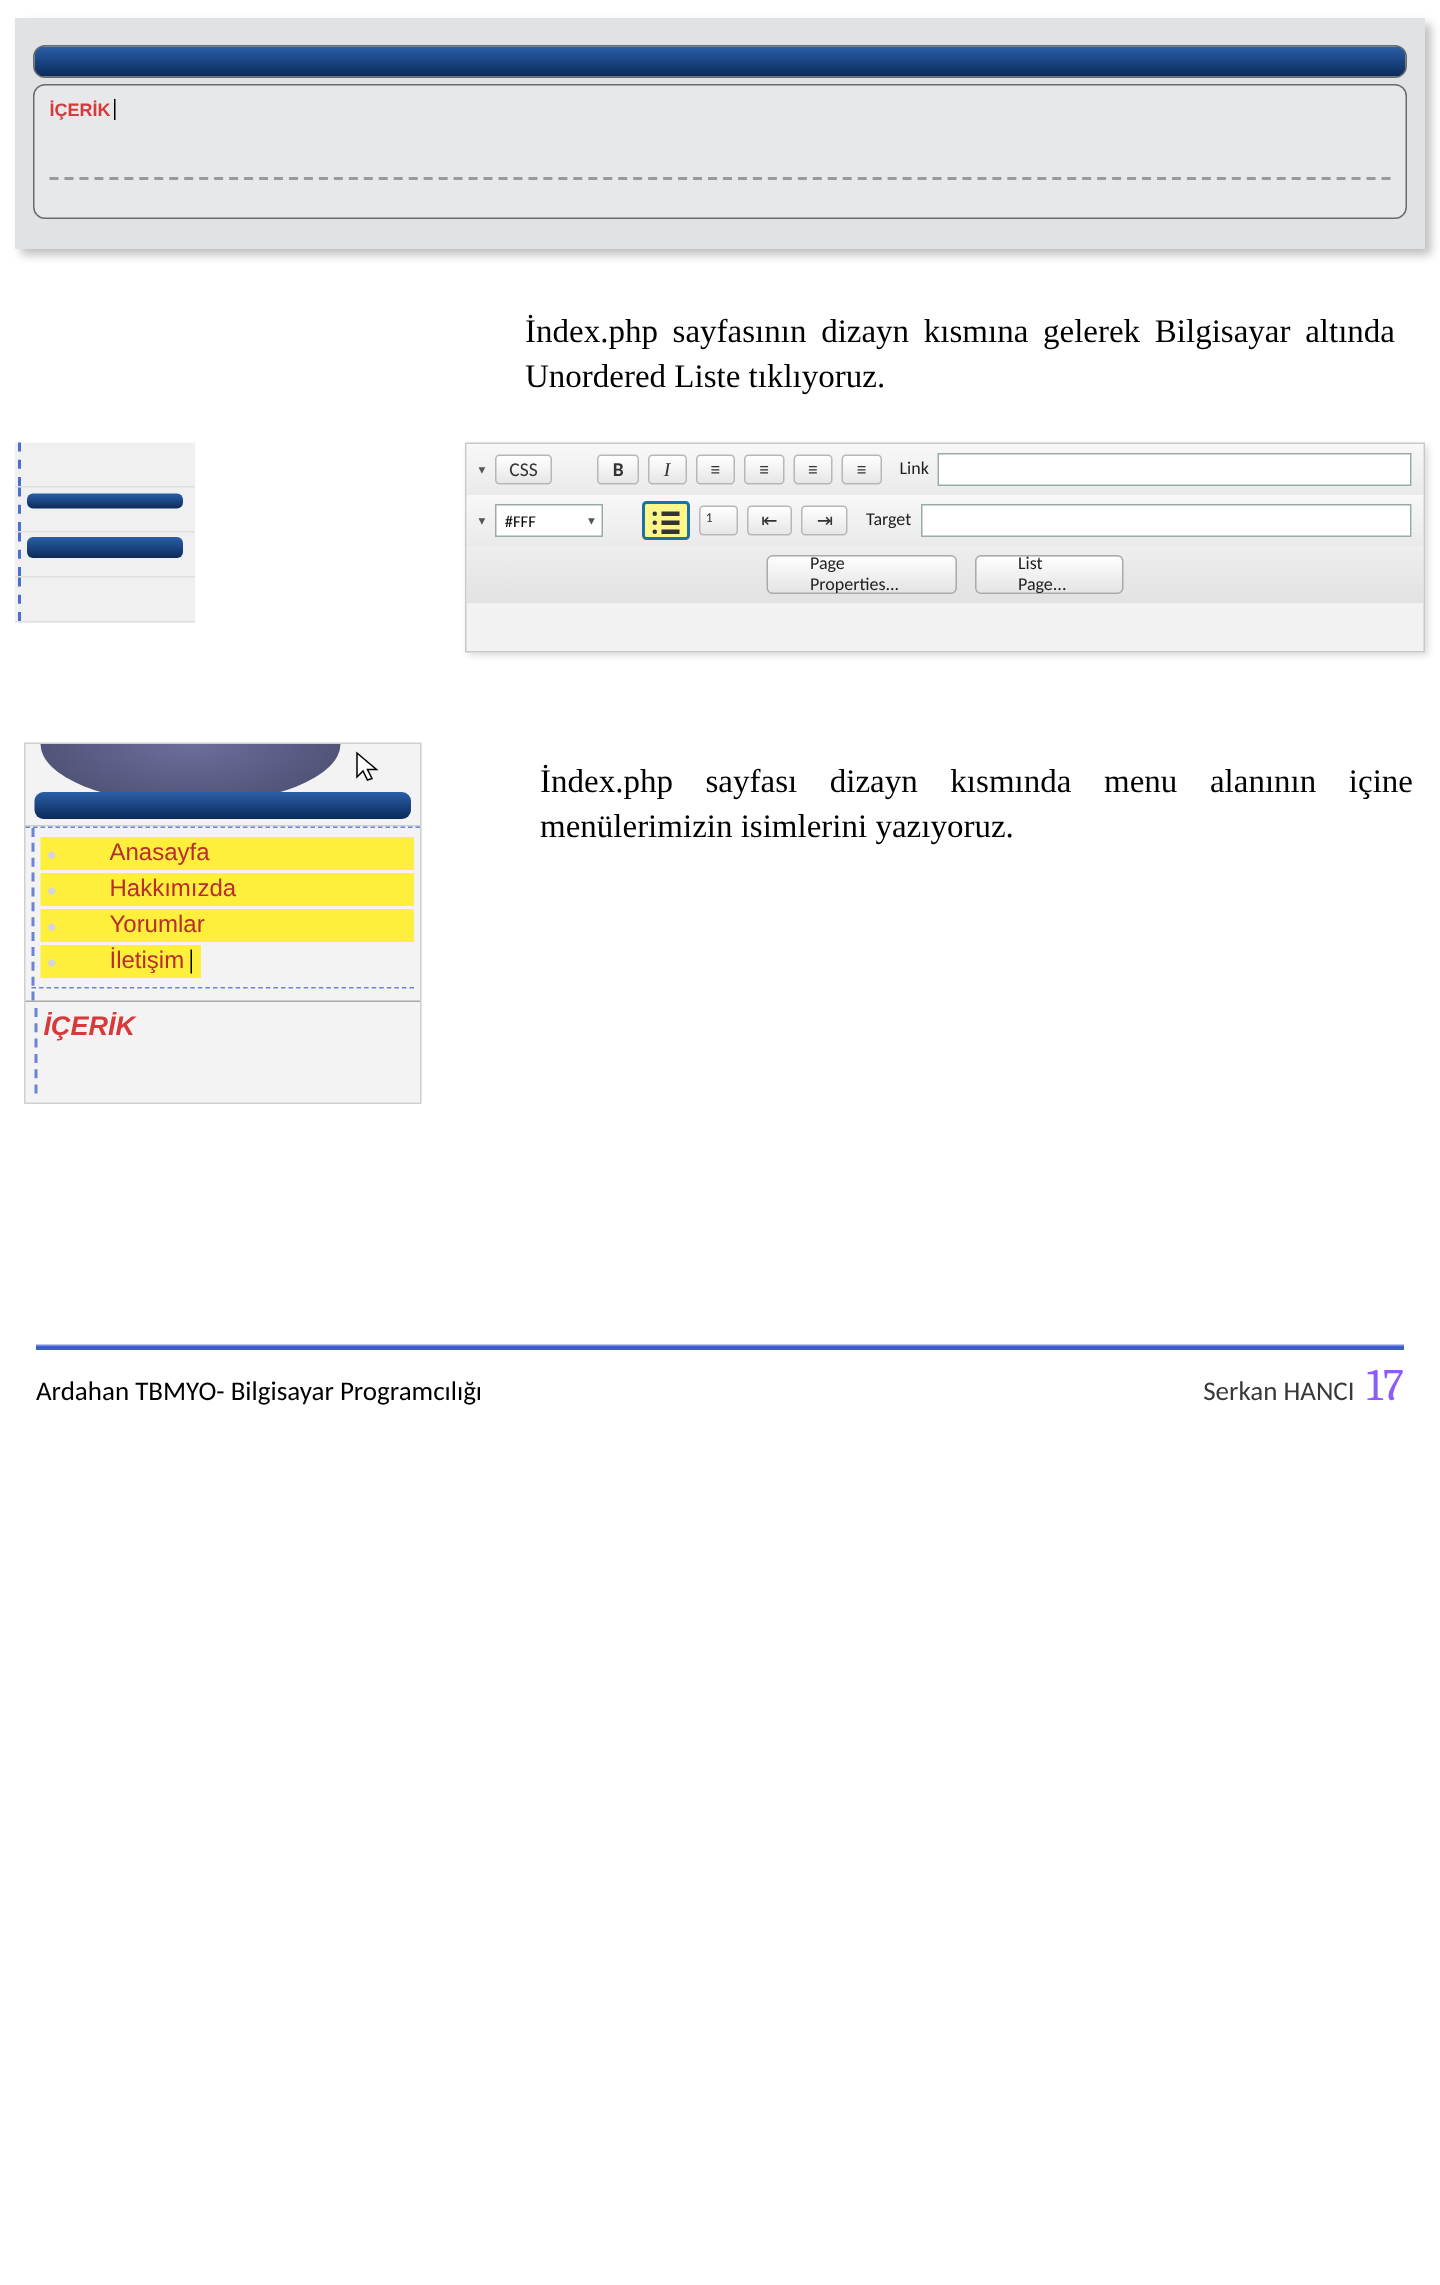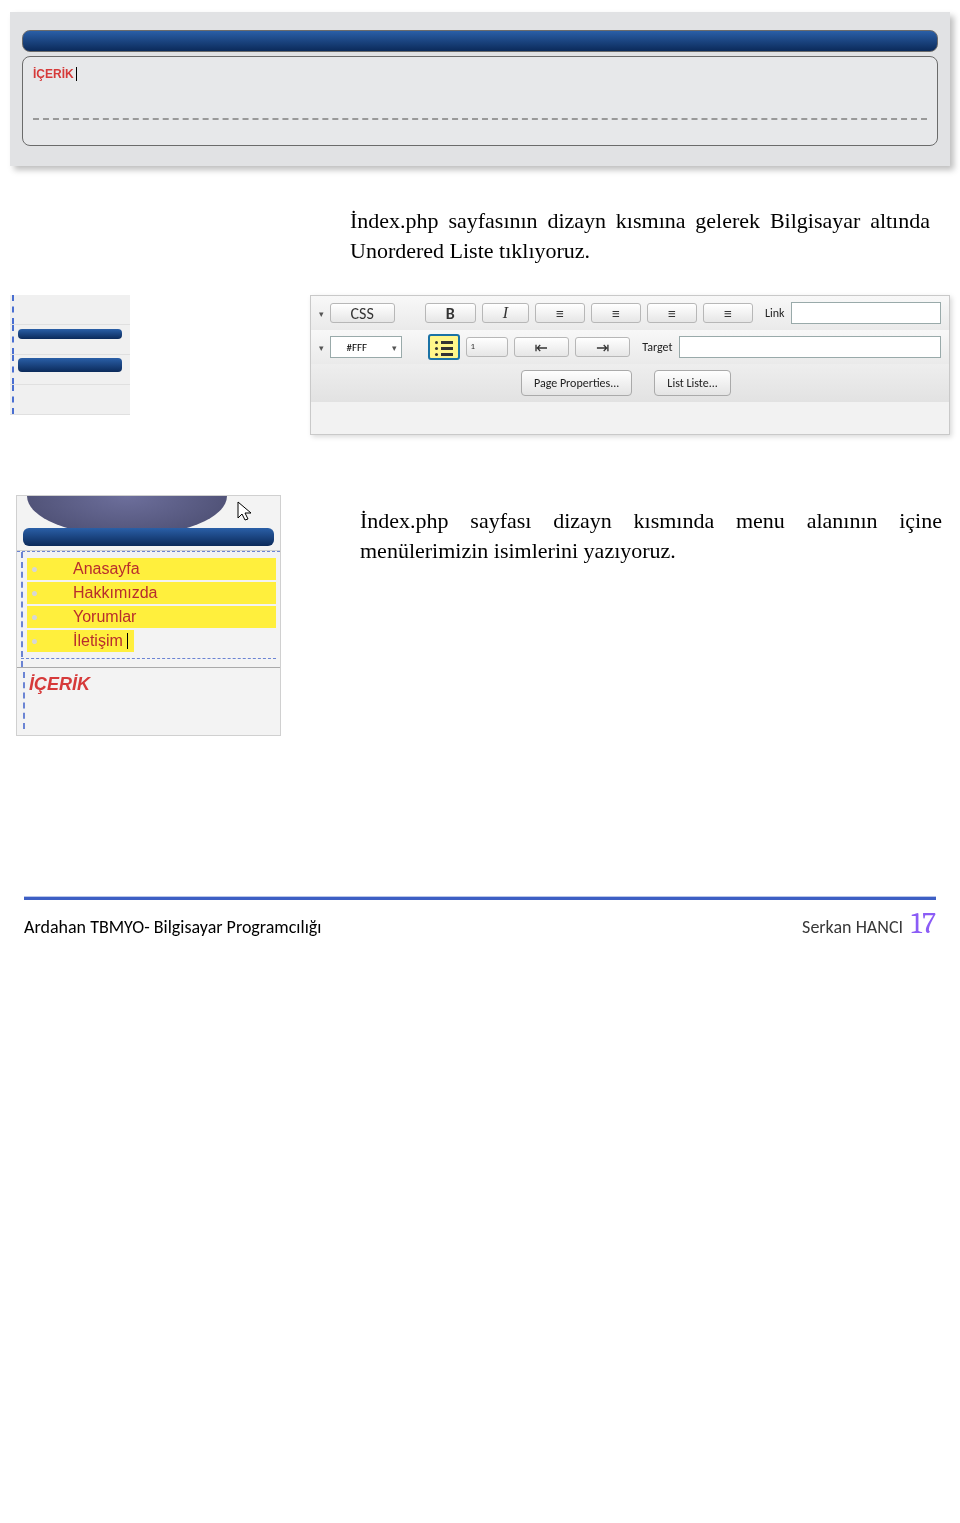--- a/index.html
+++ b/index.html
@@ -137,31 +137,31 @@
     height: 34px;
     padding: 0 8px;
     gap: 6px;
     background: linear-gradient(to bottom,#f8f8f8,#eaeaea);
   }
   .tb-btn {
     height: 20px; min-width: 26px;
     border: 1px solid #b7b7b7;
     background: linear-gradient(to bottom,#fff,#e6e6e6);
     border-radius: 3px;
-    font-size: 16px;
+    font-size: 13px;
     display: inline-flex; align-items: center; justify-content: center;
     color: #333;
-    padding: 0 20px;
+    padding: 0 9px;
   }
   .tb-sel {
     width: 72px; height: 22px;
     border: 1px solid #9aa; background: #fff;
     font-size: 11px;
     display: inline-flex; align-items: center;
-    padding: 0 16px;
+    padding: 0 6px;
     position: relative;
   }
   .tb-sel::after {
     content: "▾"; position: absolute; right: 4px; font-size: 9px; color: #555;
   }
   .tb-lbl { font-size: 12px; color: #222; margin-left: 6px; }
   .ul-icon {
     border: 2px solid #1a72a5;
     background: #fff68a;
     border-radius: 3px;
@@ -181,26 +181,26 @@
     left: 11px; top: 5px;
     width: 12px; height: 3px; background: #333;
     box-shadow: 0 6px 0 #333, 0 12px 0 #333;
   }
   .ol-icon { position: relative; }
   .ol-icon::before { content: "1"; font-size: 9px; position: absolute; left: 4px; top: 2px; color:#333;}
   .tb-dd {
     font-size: 9px; color:#555;
   }
   .big-btn {
-    height: 26px; padding: 0 12px;
+    height: 26px; padding: 0 28px;
     border: 1px solid #aaa;
     background: linear-gradient(to bottom,#fefefe,#e4e4e4);
     border-radius: 4px;
     font-size: 12px; color:#222;
-    display: inline-flex; align-items: center; margin-left: 10px;
+    display: inline-flex; align-items: center;
   }
   .row-buttons {
     background: linear-gradient(to bottom,#eee,#e2e2e2);
     padding: 6px 200px 6px 200px;
     display: flex; gap: 12px;
   }
   
   .shot-4 {
     width: 265px;
     margin: 60px 0 0 16px;
@@ -358,21 +358,21 @@
       <div style="width:14px"></div>
       <span class="ul-icon"></span>
       <span class="tb-btn ol-icon"></span>
       <span class="tb-btn">⇤</span>
       <span class="tb-btn">⇥</span>
       <span class="tb-lbl">Target</span>
       <div style="flex:1;height:22px;border:1px solid #9aa;background:#fff;"></div>
     </div>
     <div class="row-buttons">
       <span class="big-btn">Page Properties...</span>
-      <span class="big-btn">List Liste...</span>
+      <span class="big-btn">List Page...</span>
     </div>
   </div>
 </div>
 
 <div class="shot-4">
   <div class="s4-top">
     <div class="curve"></div>
     <div class="bluebar"></div>
     <svg class="cursor" viewBox="0 0 18 22">
       <path d="M2,2 L2,18 L6,14 L9,20 L12,19 L9,13 L15,13 Z" fill="#fff" stroke="#000" stroke-width="1"></path>

